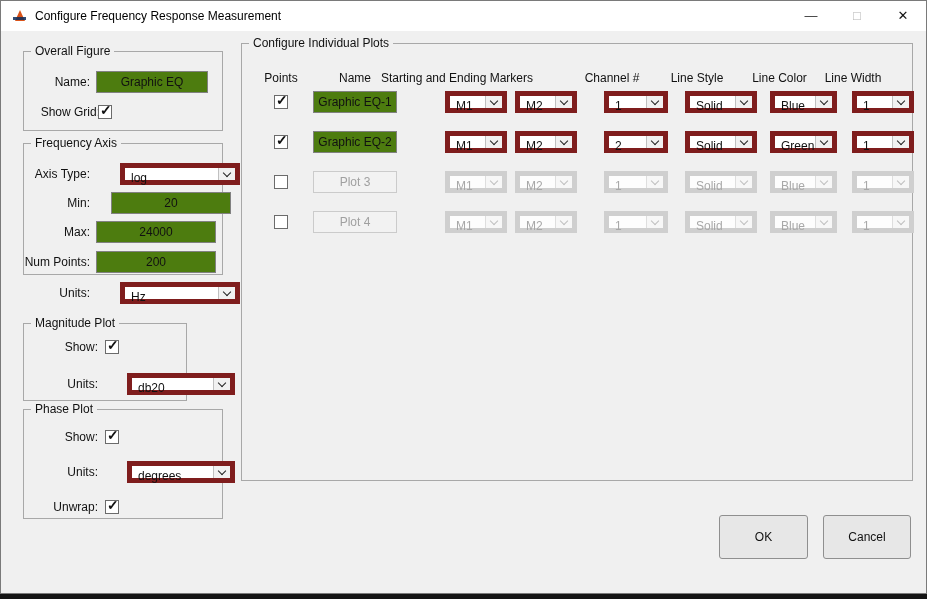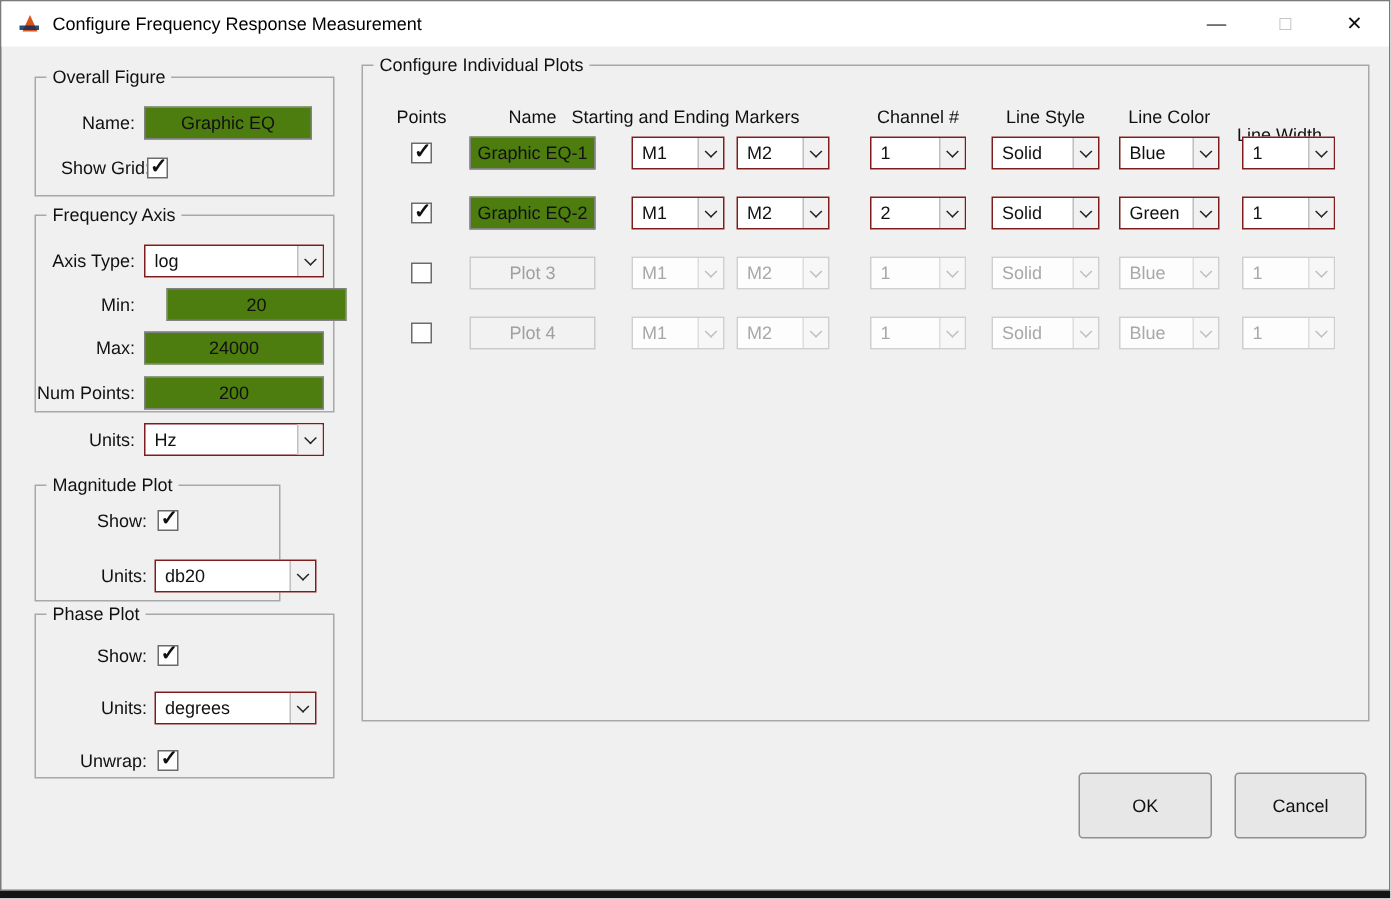--- a/index.html
+++ b/index.html
@@ -39,21 +39,21 @@
     position:absolute; top:-8px; left:7px; background:#f0f0f0;
     padding:0 4px; white-space:nowrap; color:#111;
   }
   .lbl { position:absolute; height:22px; line-height:22px; text-align:right; white-space:nowrap; color:#111; }
 
   
   .editfield {
     position:absolute; height:22px; background:#4d7c0f; border:1px solid #818181;
     text-align:center; line-height:20px; color:#111; overflow:hidden;
   }
-  .dropdown { position:absolute; height:22px; background:#ffffff; border:1px solid #7f1d1d; }
+  .dropdown { position:absolute; height:22px; background:#ffffff; border:5px solid #7f1d1d;margin-left:24px; }
   .dd-val { position:absolute; left:6px; top:0; line-height:20px; white-space:nowrap; color:#111; }
   .dd-btn {
     position:absolute; right:0; top:0; bottom:0; width:17px;
     background:#f1f1f1; border-left:1px solid #c0c0c0;
     display:flex; align-items:center; justify-content:center;
   }
   .chev {
     display:block; width:6px; height:6px; margin-top:-3px;
     border-right:1.5px solid #222; border-bottom:1.5px solid #222;
     transform:rotate(45deg);
@@ -169,21 +169,21 @@
 
     <div class="panel" style="left:240px; top:42px; width:672px; height:438px;">
       <span class="panel-title">Configure Individual Plots</span>
 
       <span class="hdr" style="left:14px;  top:26px; width:50px;">Points</span>
       <span class="hdr" style="left:71px;  top:26px; width:84px;">Name</span>
       <span class="hdr" style="left:125px; top:26px; width:180px;">Starting and Ending Markers</span>
       <span class="hdr" style="left:338px; top:26px; width:64px;">Channel #</span>
       <span class="hdr" style="left:419px; top:26px; width:72px;">Line Style</span>
       <span class="hdr" style="left:504px; top:26px; width:67px;">Line Color</span>
-      <span class="hdr" style="left:580px; top:26px; width:62px;margin-top:12px;">Line Width</span>
+      <span class="hdr" style="left:580px; top:26px; width:62px;">Line Width</span>
 
       <div class="plot-row" style="top:47px;">
         <span class="checkbox checked"></span>
         <div class="editfield pr-name">Graphic EQ-1</div>
         <div class="dropdown pr-m1">
           <span class="dd-val">M1</span>
           <span class="dd-btn">
               <i class="chev"></i>
             </span>
         </div>

